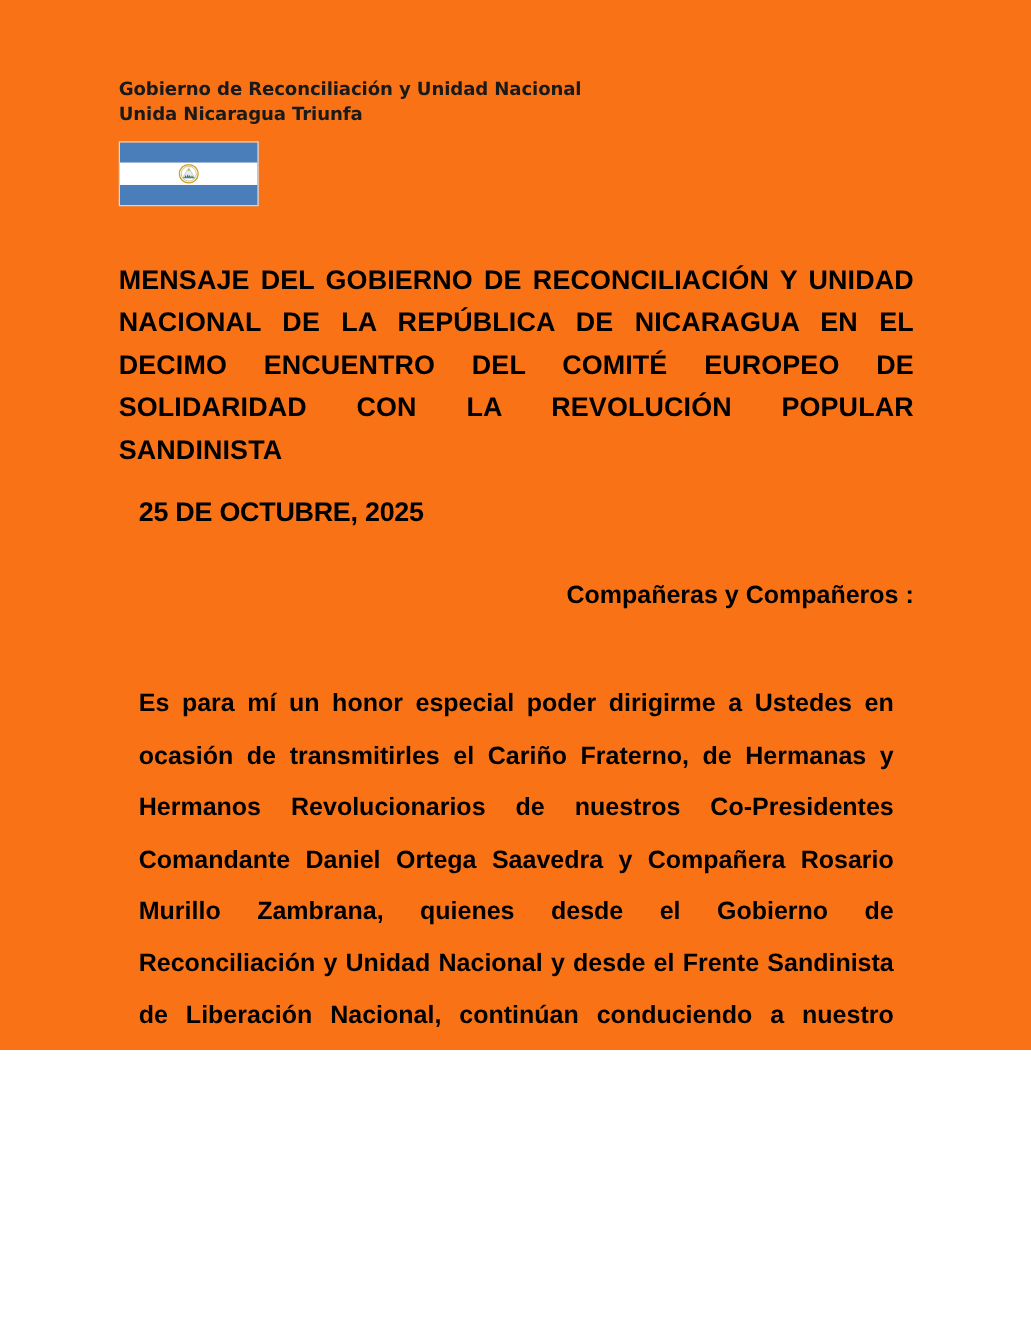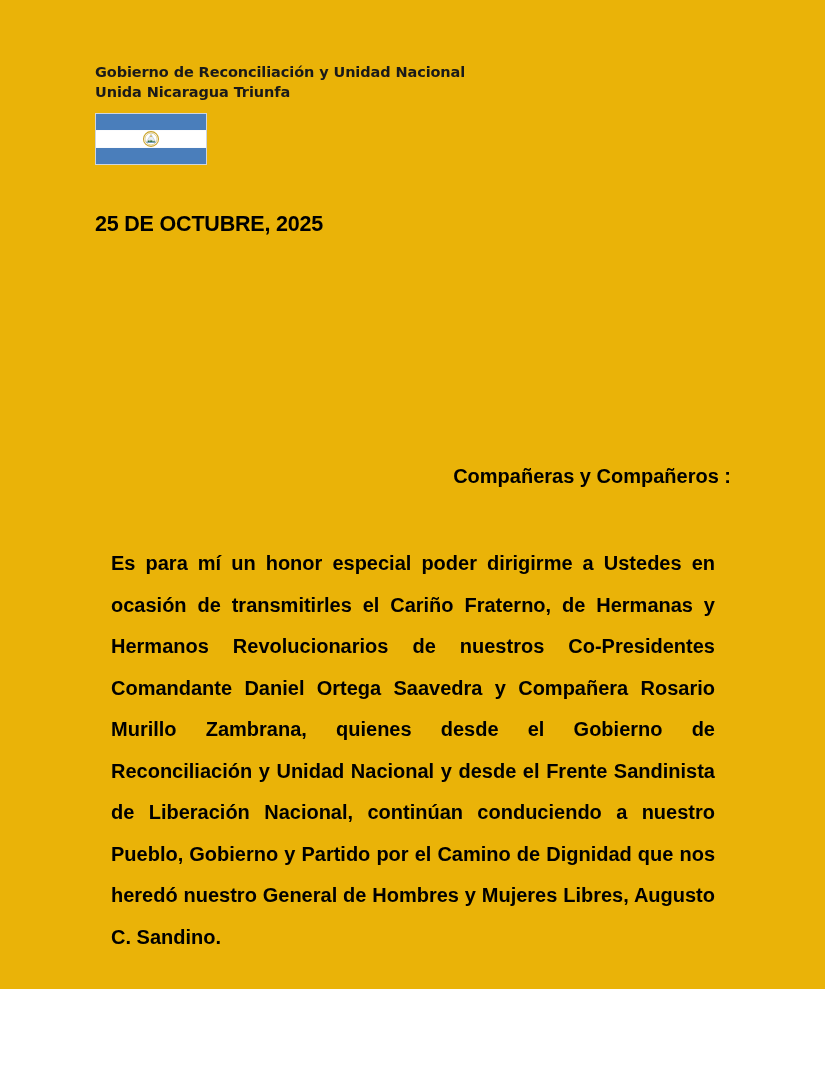--- a/index.html
+++ b/index.html
@@ -4,22 +4,22 @@
 <title>Documento</title>
 <style>
   html, body {
     margin: 0;
     padding: 0;
     background: #ffffff;
   }
   .page {
     position: relative;
     width: 825px;
-    height: 989px;
-    background: #eab308;
+    height: 840px;
+    background: #f97316;
     overflow: hidden;
     font-family: "Liberation Sans", sans-serif;
     color: #000000;
     -webkit-font-smoothing: antialiased;
   }
 
   
   .letterhead {
     position: absolute;
     left: 95px;
@@ -64,21 +64,21 @@
     font-family: "Liberation Sans", sans-serif;
     font-size: 21.5px;
     font-weight: 700;
     line-height: 34px;
     text-align: justify;
     text-align-last: left;
     letter-spacing: 0.1px;
     color: #000;
   }
   .title-date {
-    margin: 0;
+    margin: 16px;
     font-family: "Liberation Sans", sans-serif;
     font-size: 21.5px;
     font-weight: 700;
     line-height: 34px;
     text-align: left;
     letter-spacing: -0.2px;
     color: #000;
   }
 
   
@@ -144,20 +144,21 @@
         <polygon points="3.4,5.2 4.8,2.4 6.2,5.2" fill="#2f6b35"></polygon>
 
         <rect x="-7.0" y="4.6" width="14" height="1.0" fill="#5f93c9"></rect>
 
         <polygon points="0,-6.2 -1.6,-3.6 1.6,-3.6" fill="#c9a227"></polygon>
       </g>
     </svg>
   </div>
 
   <div class="title-block">
+    <p class="title-para">MENSAJE DEL GOBIERNO DE RECONCILIACIÓN Y UNIDAD NACIONAL DE LA REPÚBLICA DE NICARAGUA EN EL DECIMO ENCUENTRO DEL COMITÉ EUROPEO DE SOLIDARIDAD CON LA REVOLUCIÓN POPULAR SANDINISTA</p>
     <p class="title-date">25 DE OCTUBRE, 2025</p>
   </div>
 
   <p class="salutation">Compañeras y Compañeros :</p>
 
   <div class="body-block">
     <p class="body-para">Es para mí un honor especial poder dirigirme a Ustedes en ocasión de transmitirles el Cariño Fraterno, de Hermanas y Hermanos Revolucionarios de nuestros Co-Presidentes Comandante Daniel Ortega Saavedra y Compañera Rosario Murillo Zambrana, quienes desde el Gobierno de Reconciliación y Unidad Nacional y desde el Frente Sandinista de Liberación Nacional, continúan conduciendo a nuestro Pueblo, Gobierno y Partido por el Camino de Dignidad que nos heredó nuestro General de Hombres y Mujeres Libres, Augusto C. Sandino.</p>
   </div>
 
 </div>

